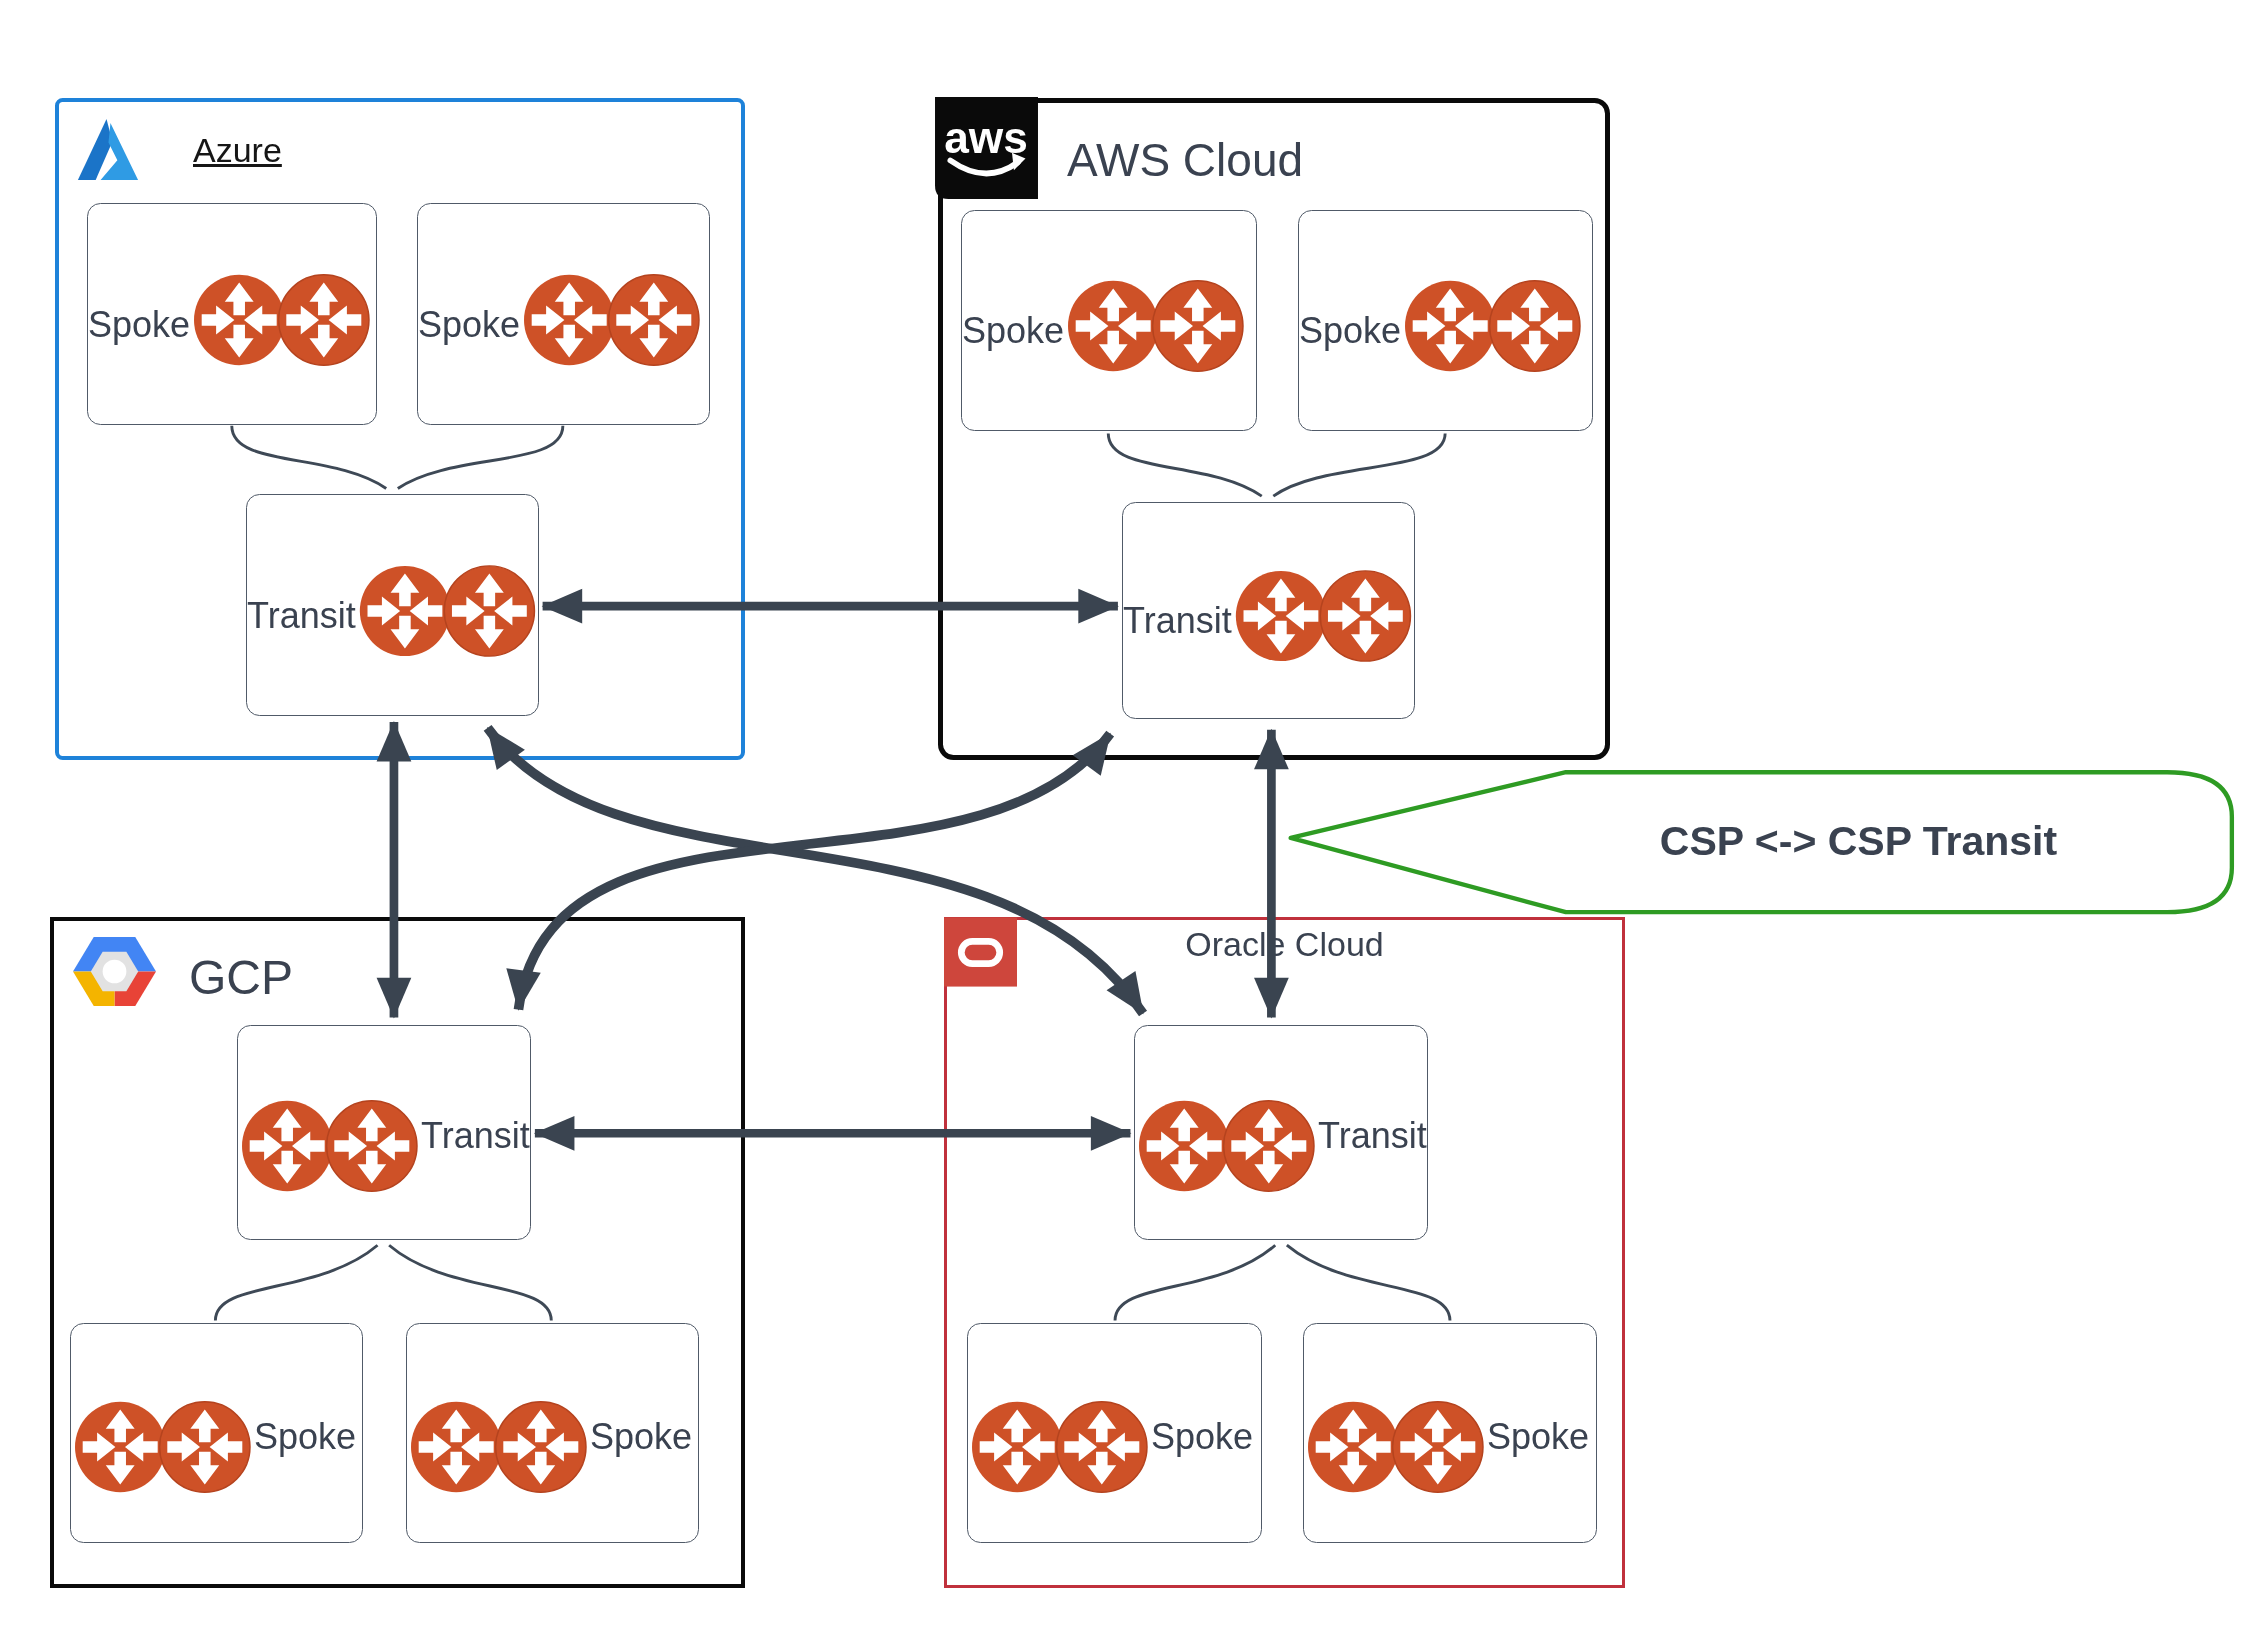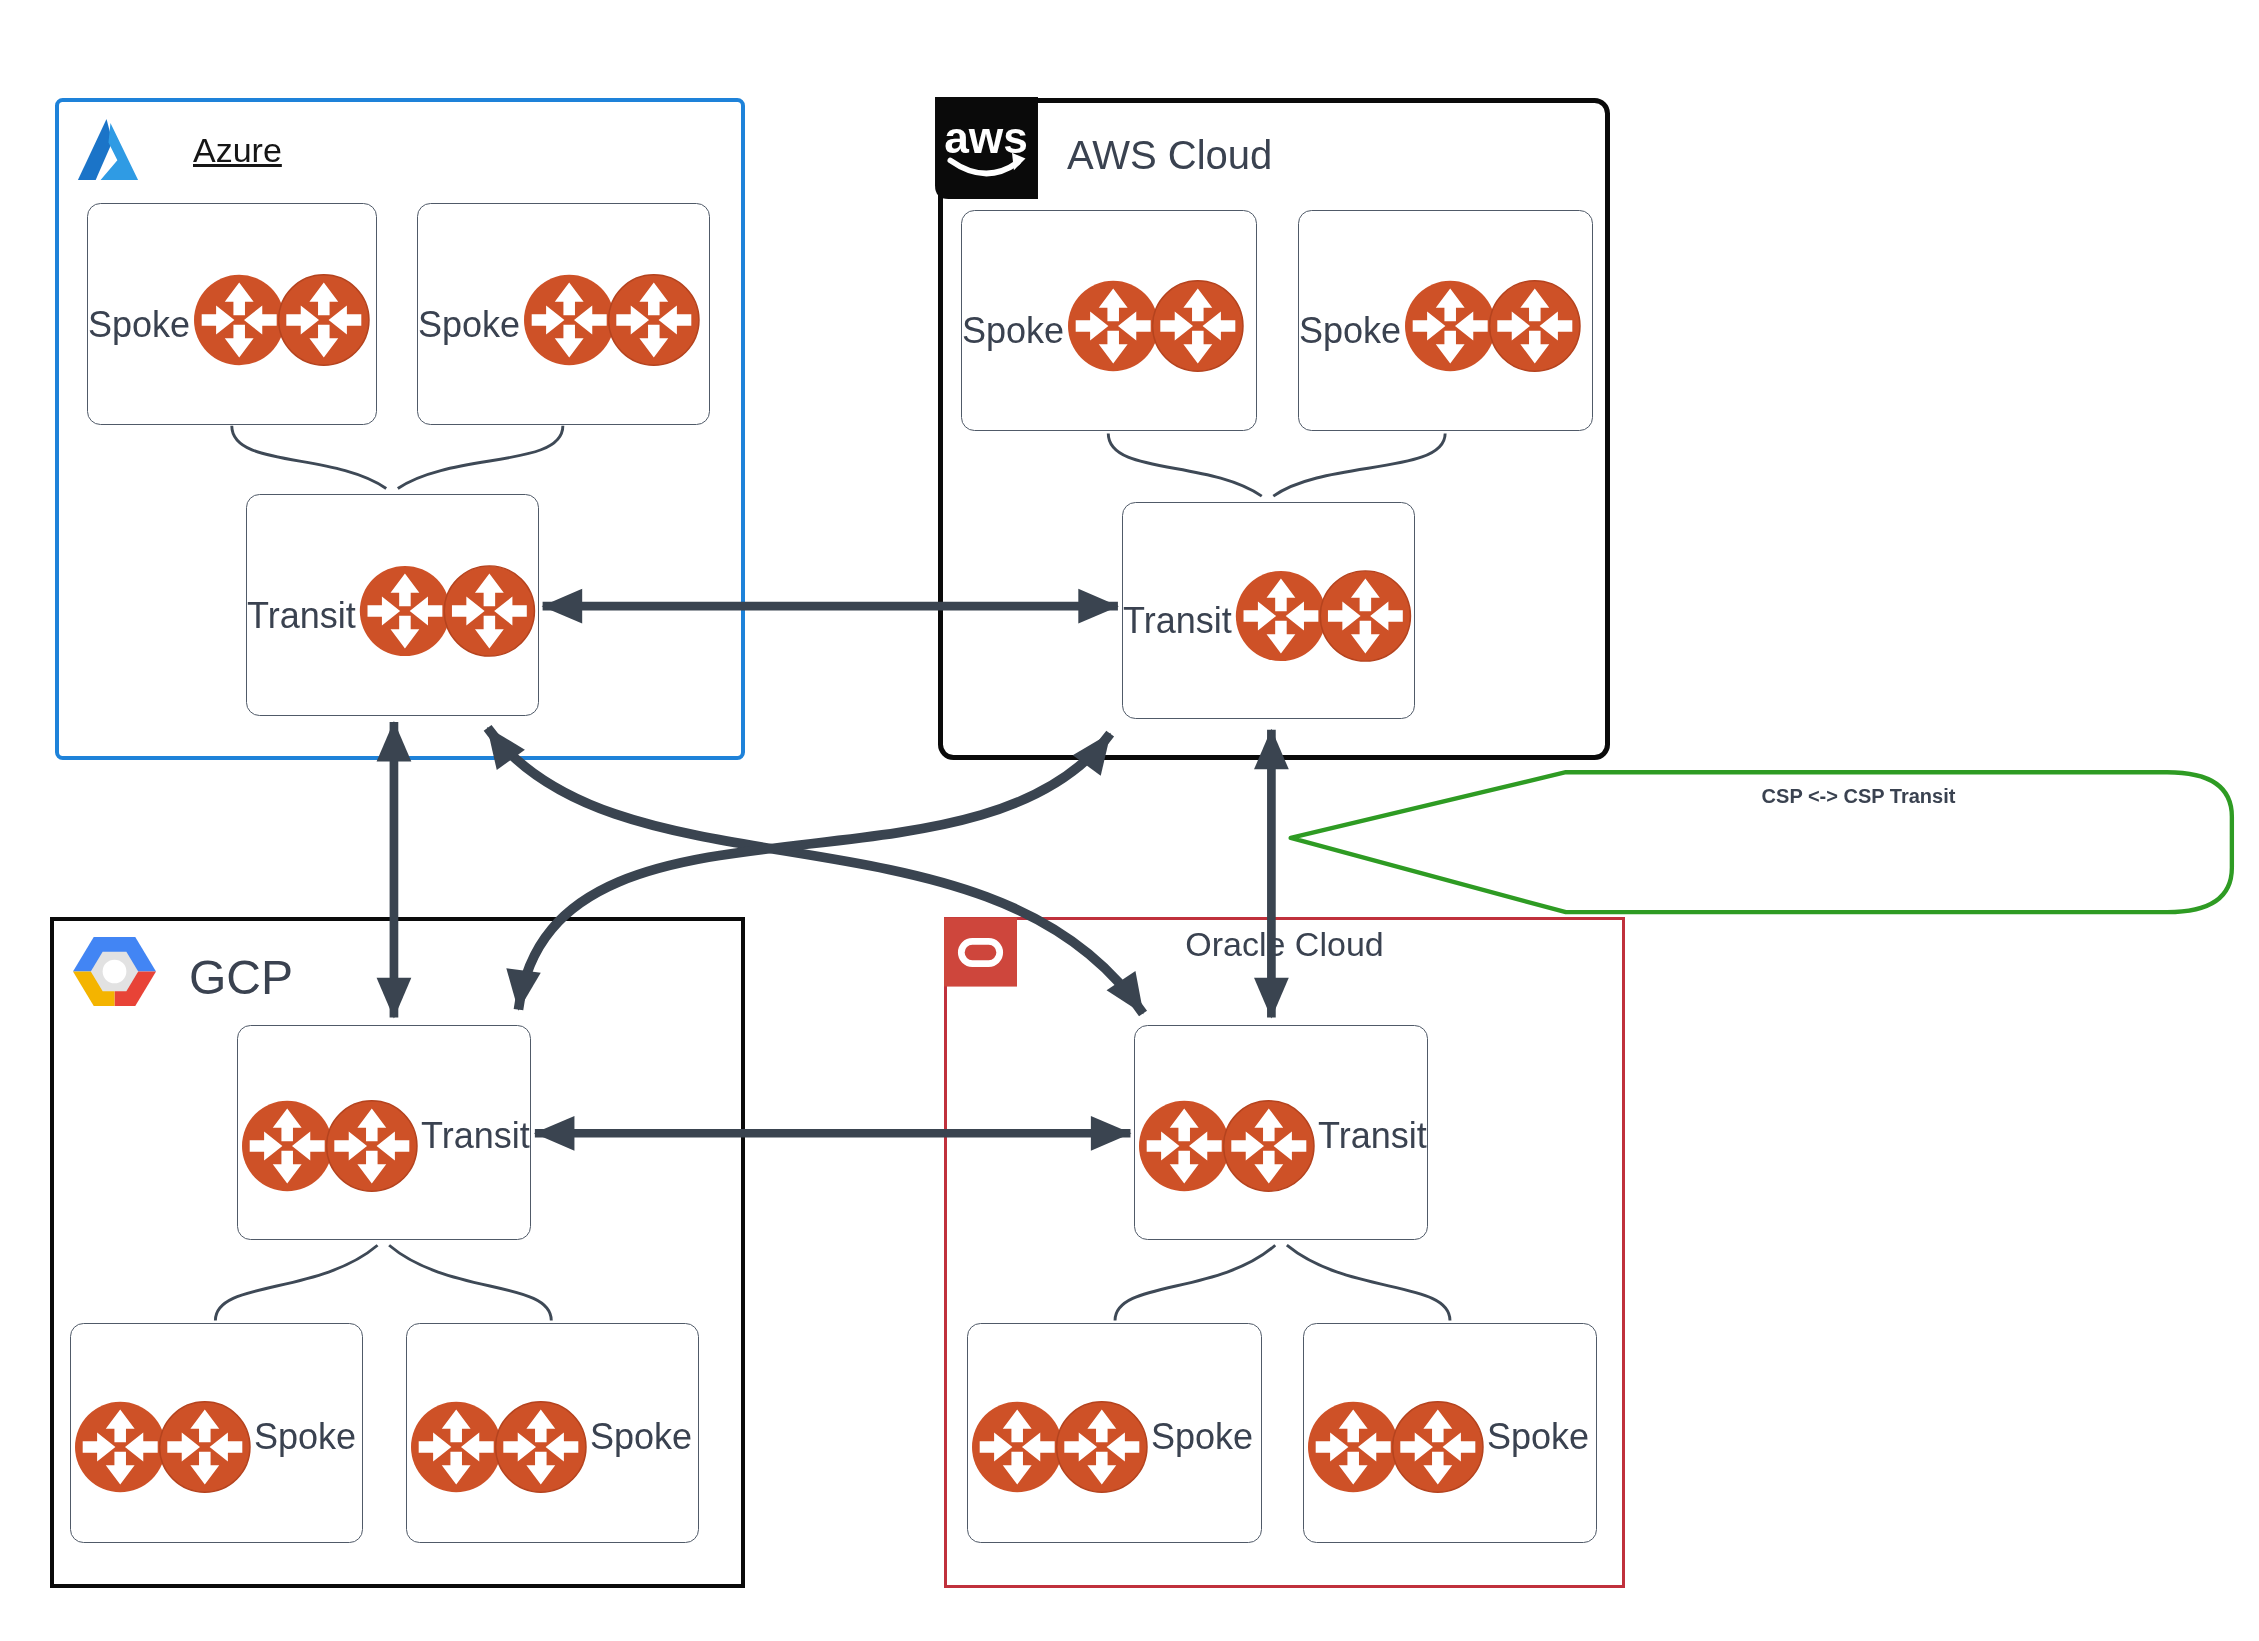--- a/index.html
+++ b/index.html
@@ -7,21 +7,21 @@
           font-family:"Liberation Sans",sans-serif;overflow:hidden;}
 
   
   .cloud{position:absolute;background:#ffffff;box-sizing:border-box;z-index:1;}
   .cloud.azure {left:55px;  top:98px; width:690px; height:662px; border:4.8px solid #1E82D9; border-radius:7.7px;}
   .cloud.aws   {left:938px; top:98px; width:672px; height:662px; border:5.8px solid #0A0A0A; border-radius:15.4px;}
   .cloud.gcp   {left:50px;  top:917px; width:695px; height:671px; border:4.8px solid #0A0A0A;}
   .cloud.oracle{left:944px; top:917px; width:681px; height:671px; border:3.9px solid #C0313C;}
 
   
-  .cloud-title{position:absolute;color:#3A4250;font-size:40px;z-index:3;white-space:nowrap;}
+  .cloud-title{position:absolute;color:#3A4250;font-size:46px;z-index:3;white-space:nowrap;}
   .title-azure {left:193px;top:131px;color:#161616;font-size:34px;text-decoration:underline;}
   .title-aws   {left:1067px;top:133px;}
   .title-gcp   {left:189px;top:950px;font-size:48px;}
   .title-oracle{left:944px;top:925px;width:681px;text-align:center;font-size:34px;}
   .logo{position:absolute;z-index:3;}
   .logo-azure {left:72px;  top:114px;}
   .logo-aws   {left:935px; top:97px;}
   .logo-gcp   {left:72px;  top:933px;}
   .logo-oracle{left:944px; top:917px;}
 
@@ -46,22 +46,22 @@
   .n-gc-s2{left:406px;  top:1323px; width:293px; height:220px;}
   .n-or-t {left:1134px; top:1025px; width:294px; height:215px;}
   .n-or-s1{left:967px; top:1323px; width:295px; height:220px;}
   .n-or-s2{left:1303px; top:1323px; width:294px; height:220px;}
 
   
   .overlay{position:absolute;left:0;top:0;z-index:5;pointer-events:none;}
 
   
   .callout-text{position:absolute;left:1506px;top:775px;width:705px;height:133px;z-index:6;
-        display:flex;flex-direction:row;justify-content:center;
-        text-align:center;font-weight:bold;font-size:20px;line-height:43px;color:#3A4250;}
+        display:flex;flex-direction:row;justify-content:center;align-items:center;
+        text-align:center;font-weight:bold;font-size:41px;line-height:43px;color:#3A4250;}
 </style>
 </head>
 <body>
 
 <div class="canvas">
 
   <svg width="0" height="0" style="position:absolute" aria-hidden="true">
     <defs>
       <g id="router">
         <circle r="47" fill="#CE5127"></circle>

